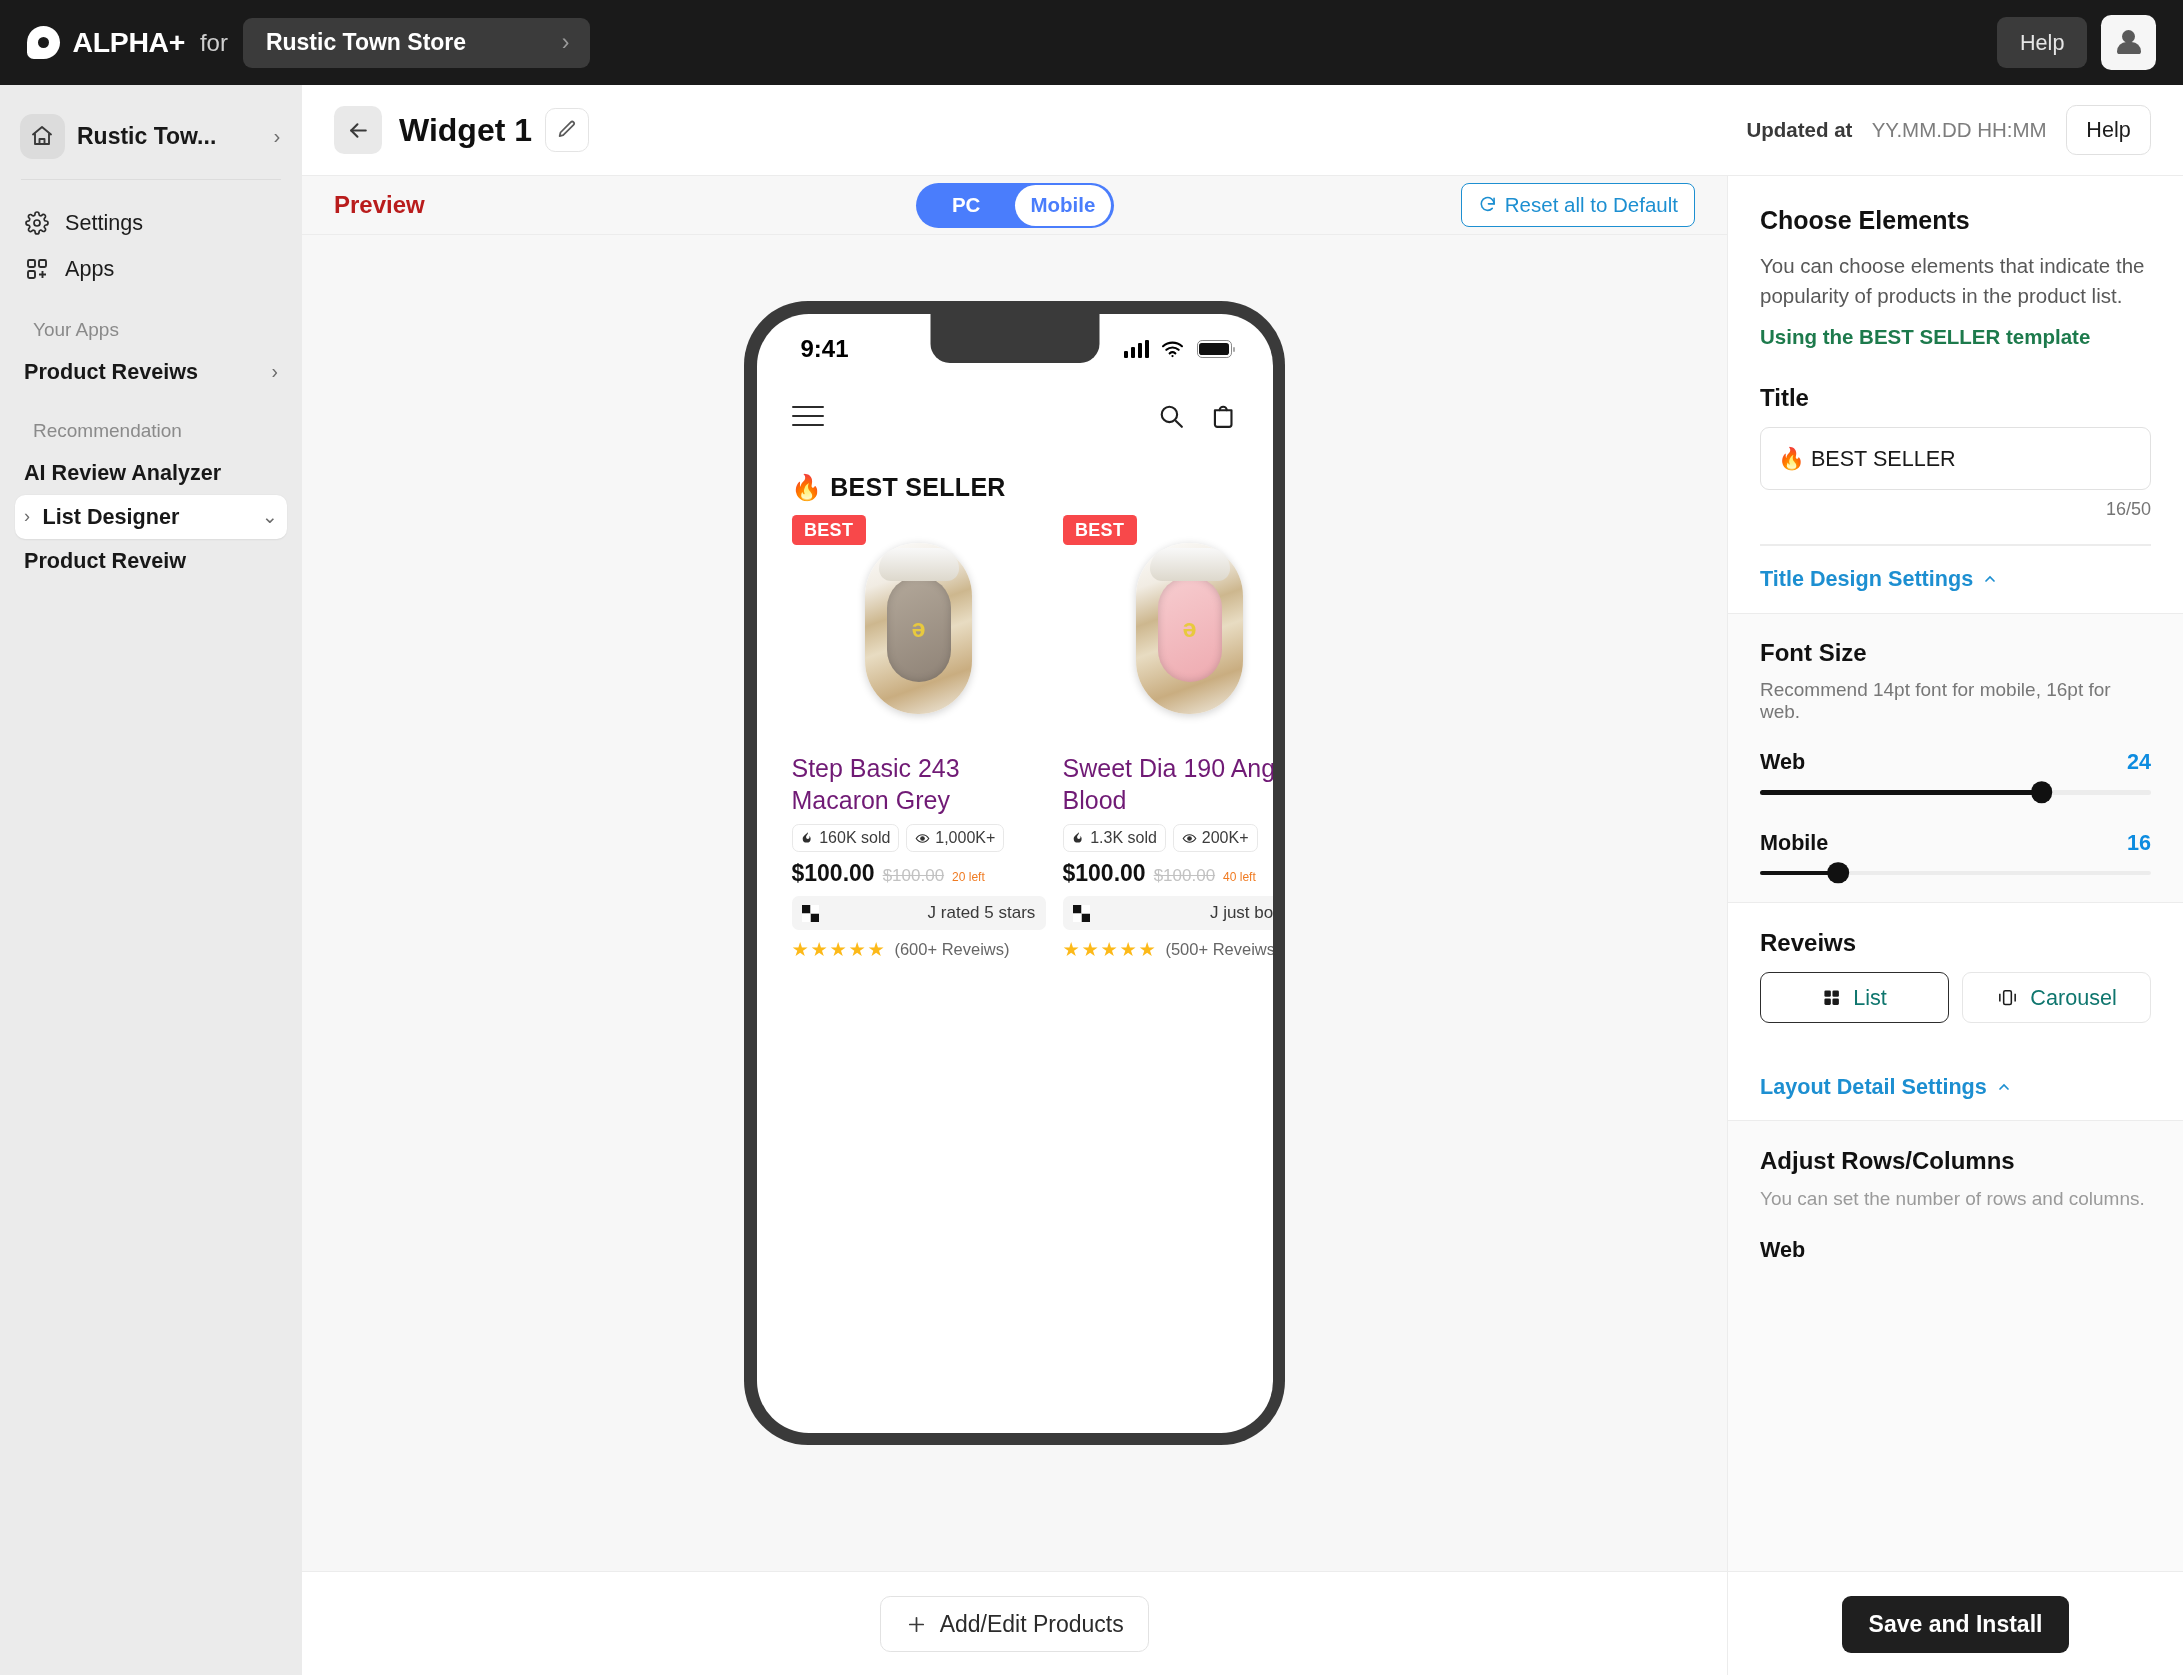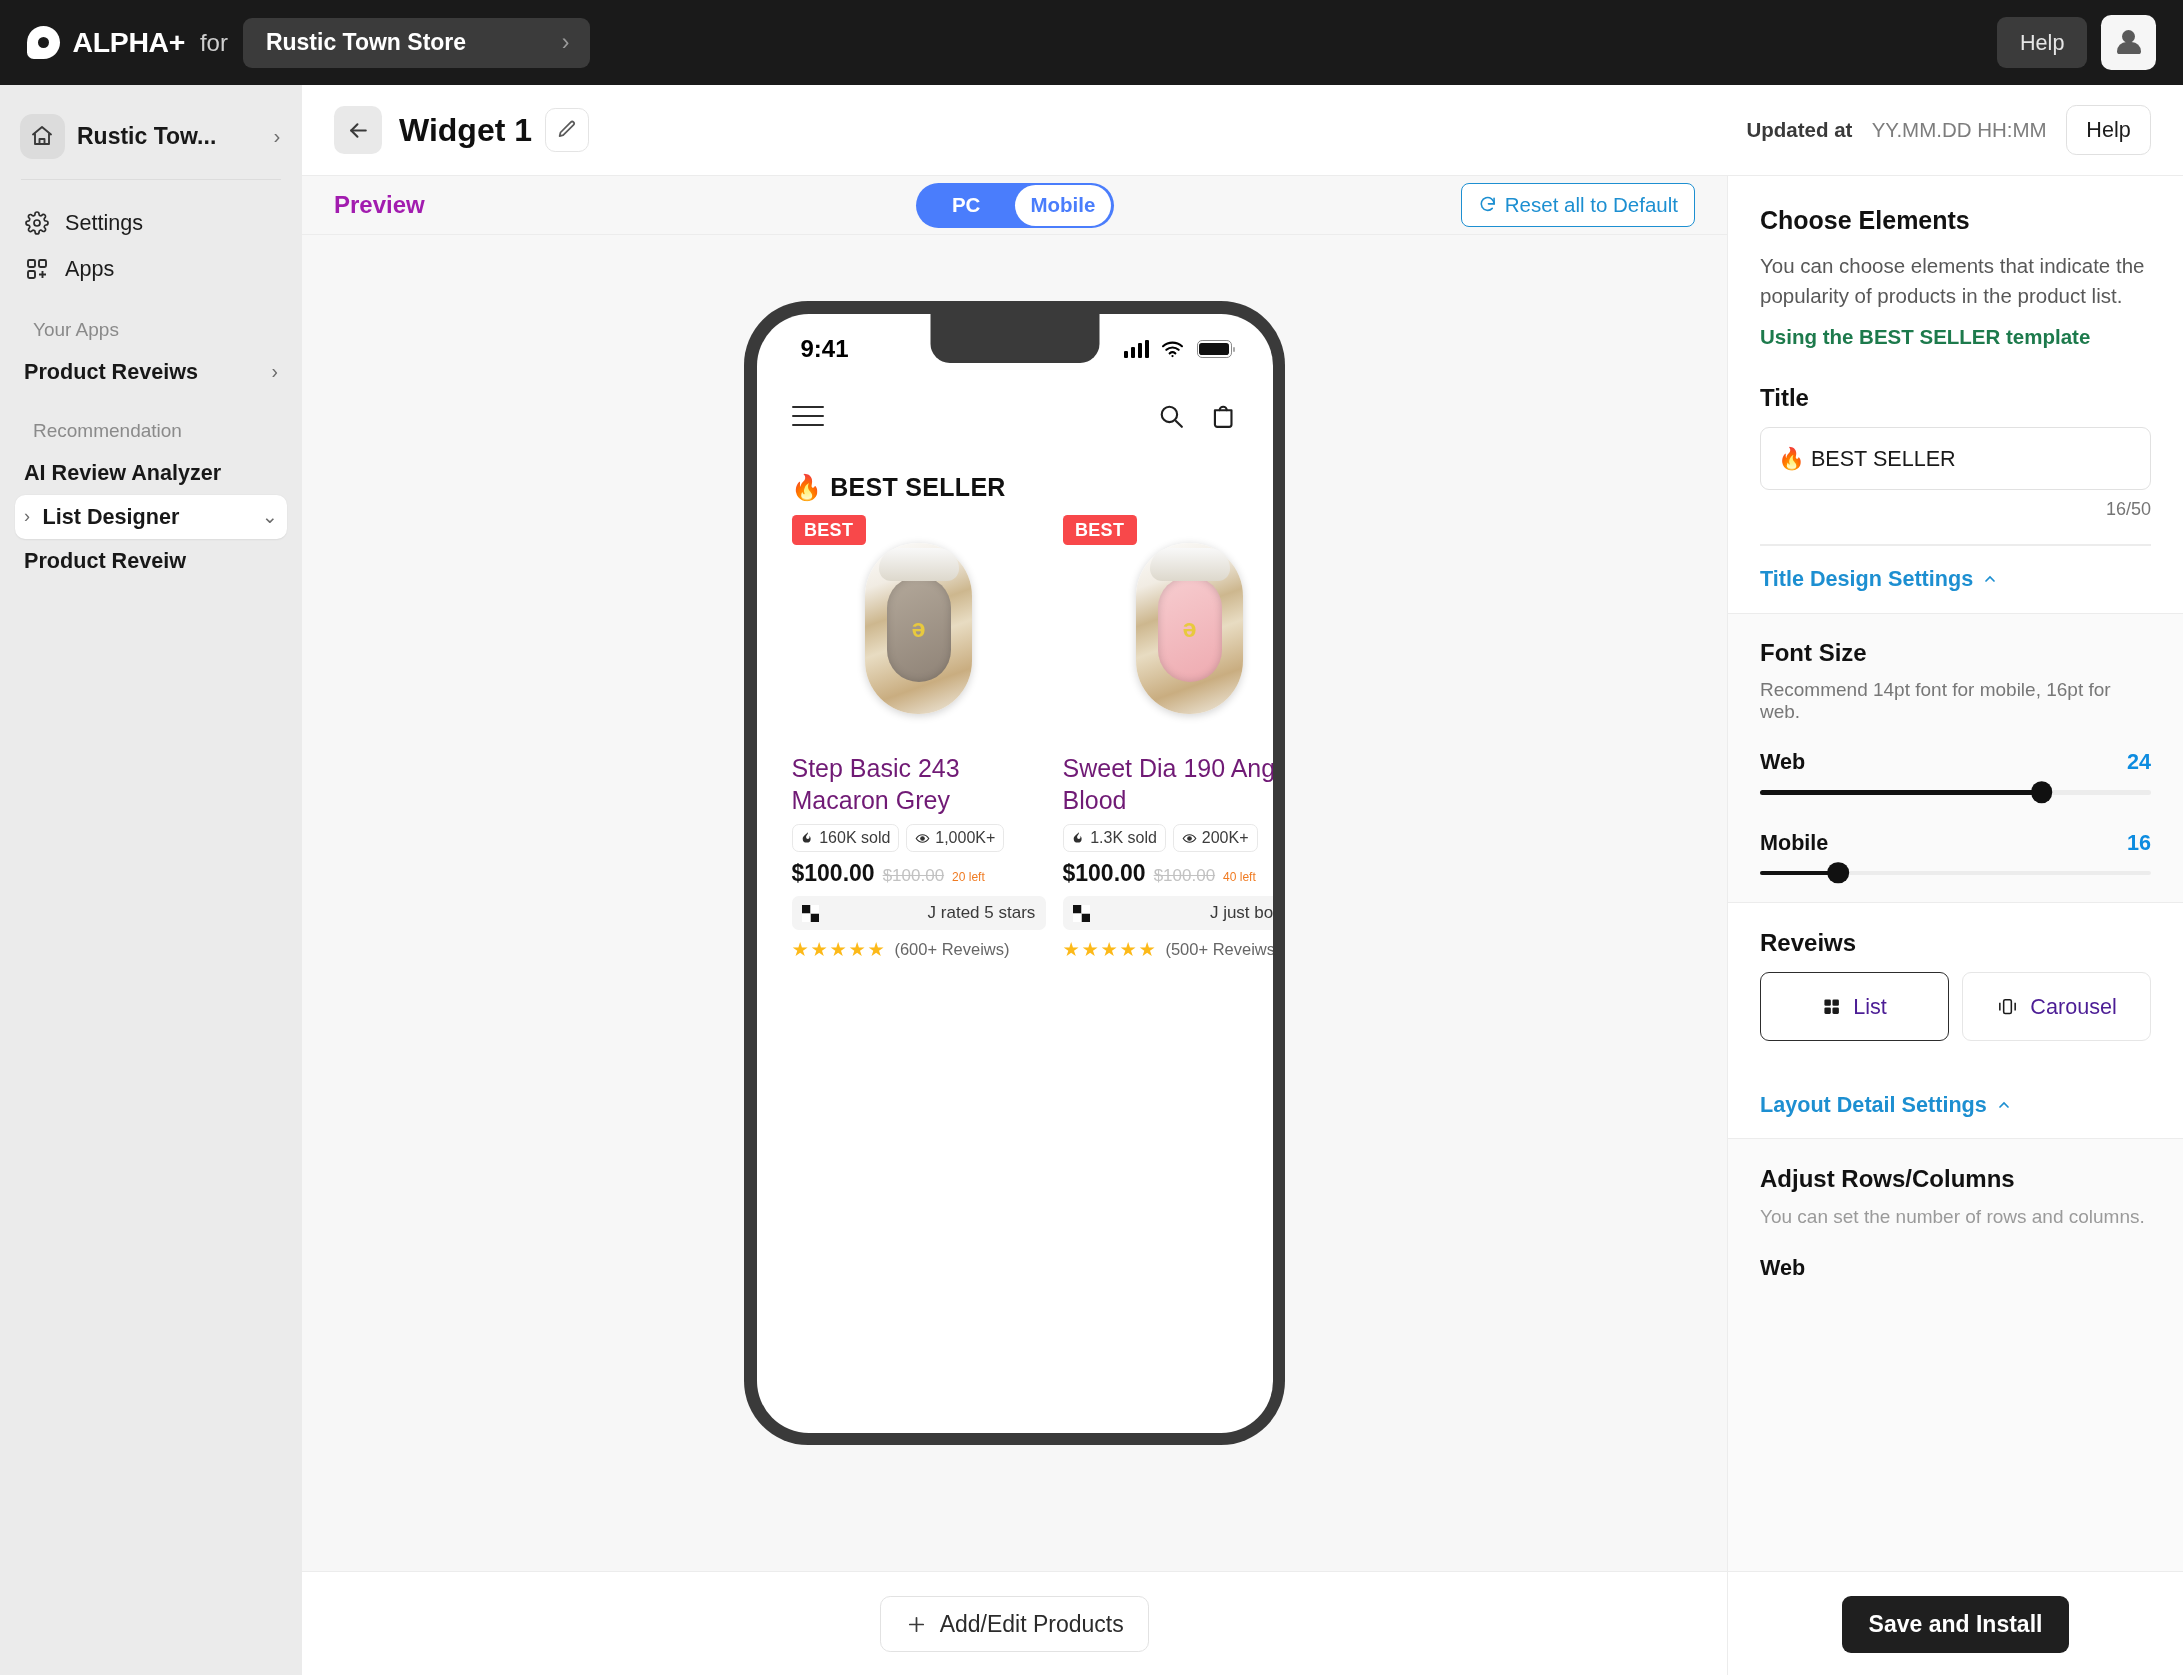--- a/index.html
+++ b/index.html
@@ -144,21 +144,21 @@
 
   
   .preview-pane {
     flex: 1; min-width: 0; display: flex; flex-direction: column;
     border-right: 1.1px solid #ececec;
   }
   .preview-bar {
     height: 59px; background: #f7f7f7; border-bottom: 1.1px solid #ececec;
     display: flex; align-items: center; padding: 0 32px; position: relative;
   }
-  .preview-label { font-size: 24px; font-weight: 700; color: #a21caf; }
+  .preview-label { font-size: 24px; font-weight: 700; color: #b91c1c; }
   .seg-toggle {
     position: absolute; left: 50%; transform: translateX(-50%);
     background: #4a7dfc; border-radius: 568px; height: 45px;
     display: flex; align-items: center; padding: 2.3px; width: 198px;
     cursor: pointer;
   }
   .seg { flex: 1; height: 41px; border-radius: 568px;
     display: flex; align-items: center; justify-content: center;
     font-size: 20.5px; font-weight: 700; }
   .seg.inactive { color: #ffffff; }
@@ -312,23 +312,23 @@
     height: 4.5px; background: #ececec; border-radius: 3.4px; position: relative; margin-bottom: 35px;
   }
   .slider-fill { position: absolute; left: 0; top: 0; height: 4.5px; background: #111; border-radius: 3.4px; }
   .slider-knob {
     position: absolute; top: 50%; width: 21.6px; height: 21.6px; border-radius: 50%;
     background: #111; transform: translate(-50%,-50%); cursor: pointer;
   }
   .layout-sec { padding: 26px 32px 30px 32px; background: #ffffff; }
   .layout-btns { display: flex; gap: 12.5px; margin-top: 15px; }
   .layout-btn {
-    flex: 1; height: 69px; border-radius: 9px; background: #fff;
+    flex: 1; height: 51px; border-radius: 9px; background: #fff;
     display: flex; align-items: center; justify-content: center; gap: 11.4px;
-    font-size: 21.6px; color: #4c1d95; cursor: pointer; border: 1.1px solid #e6e6e6;
+    font-size: 21.6px; color: #0f766e; cursor: pointer; border: 1.1px solid #e6e6e6;
   }
   .layout-btn.selected { border: 1.7px solid #2d2d2d; }
   .rows-sec { padding: 26px 32px 0 32px; background: #fafafa; height: 100%; }
   .rows-h { font-size: 24px; font-weight: 700; color: #111; margin-bottom: 12.5px; }
   .rows-sub { font-size: 19px; color: #9a9a9a; margin-bottom: 27px; }
   .rows-web { font-size: 21.6px; font-weight: 700; color: #111; }
 
   .right-bottom {
     height: 105px; border-top: 1.1px solid #ececec; background: #ffffff;
     display: flex; align-items: center; justify-content: center;

